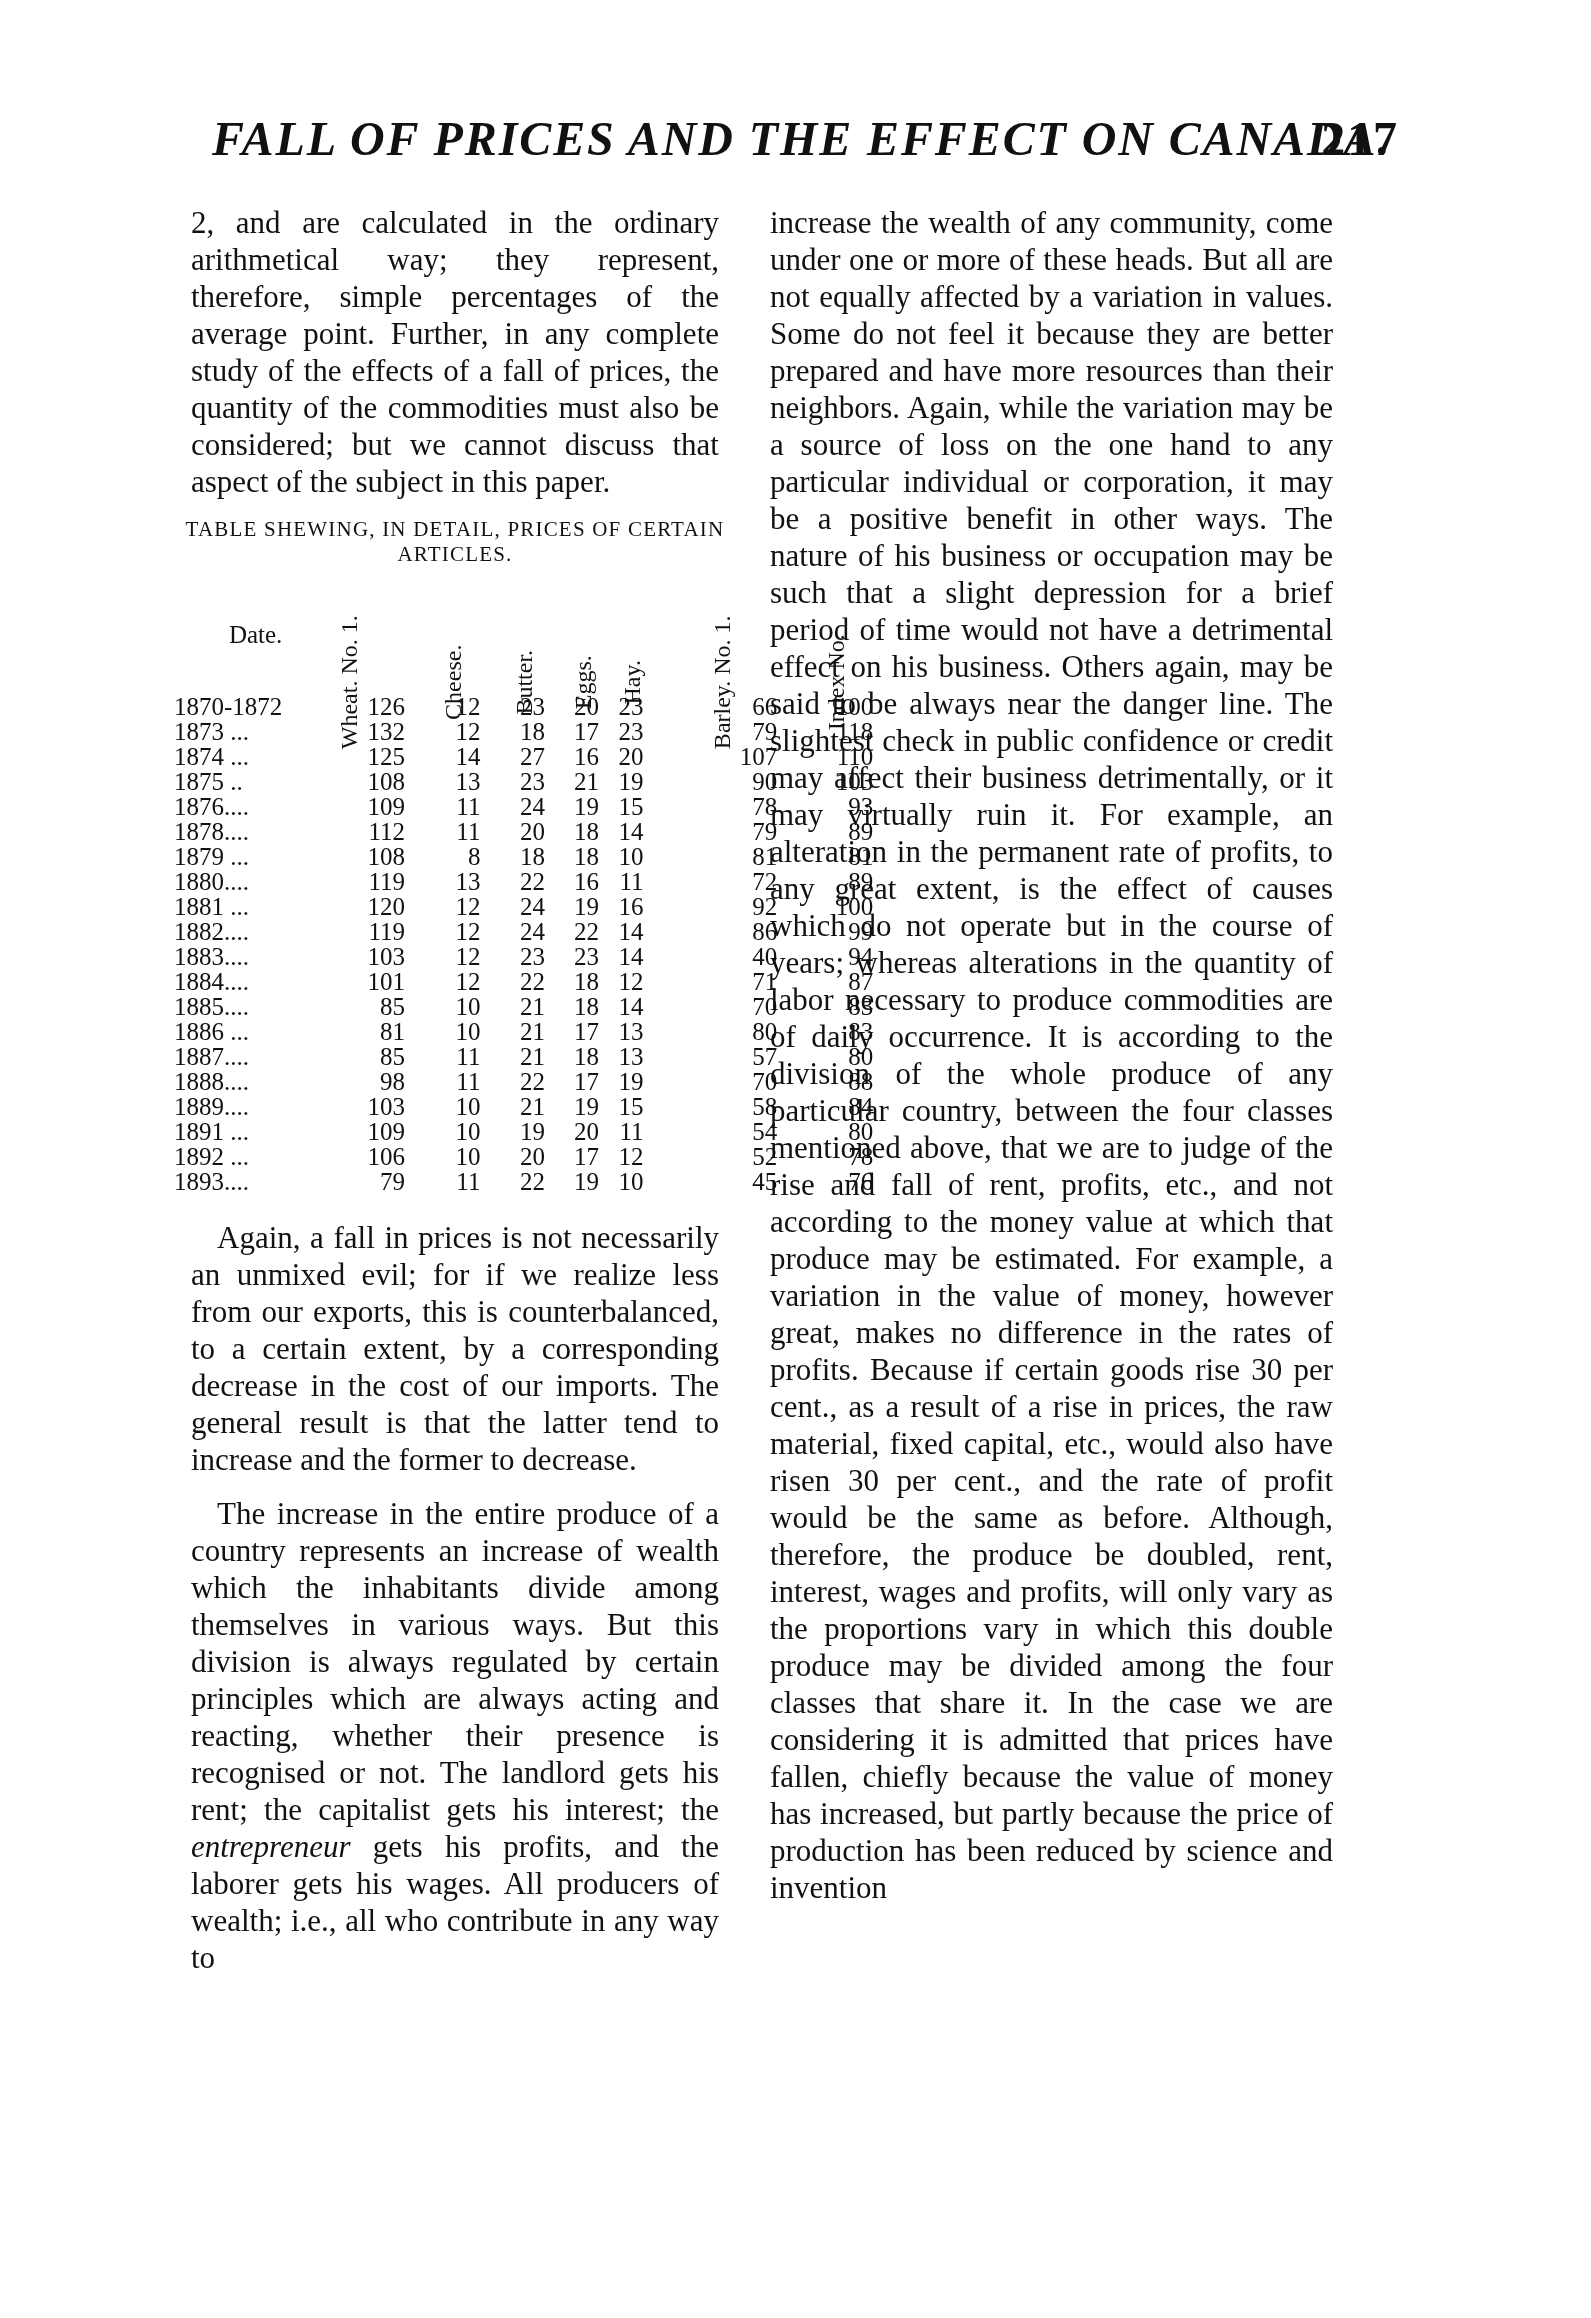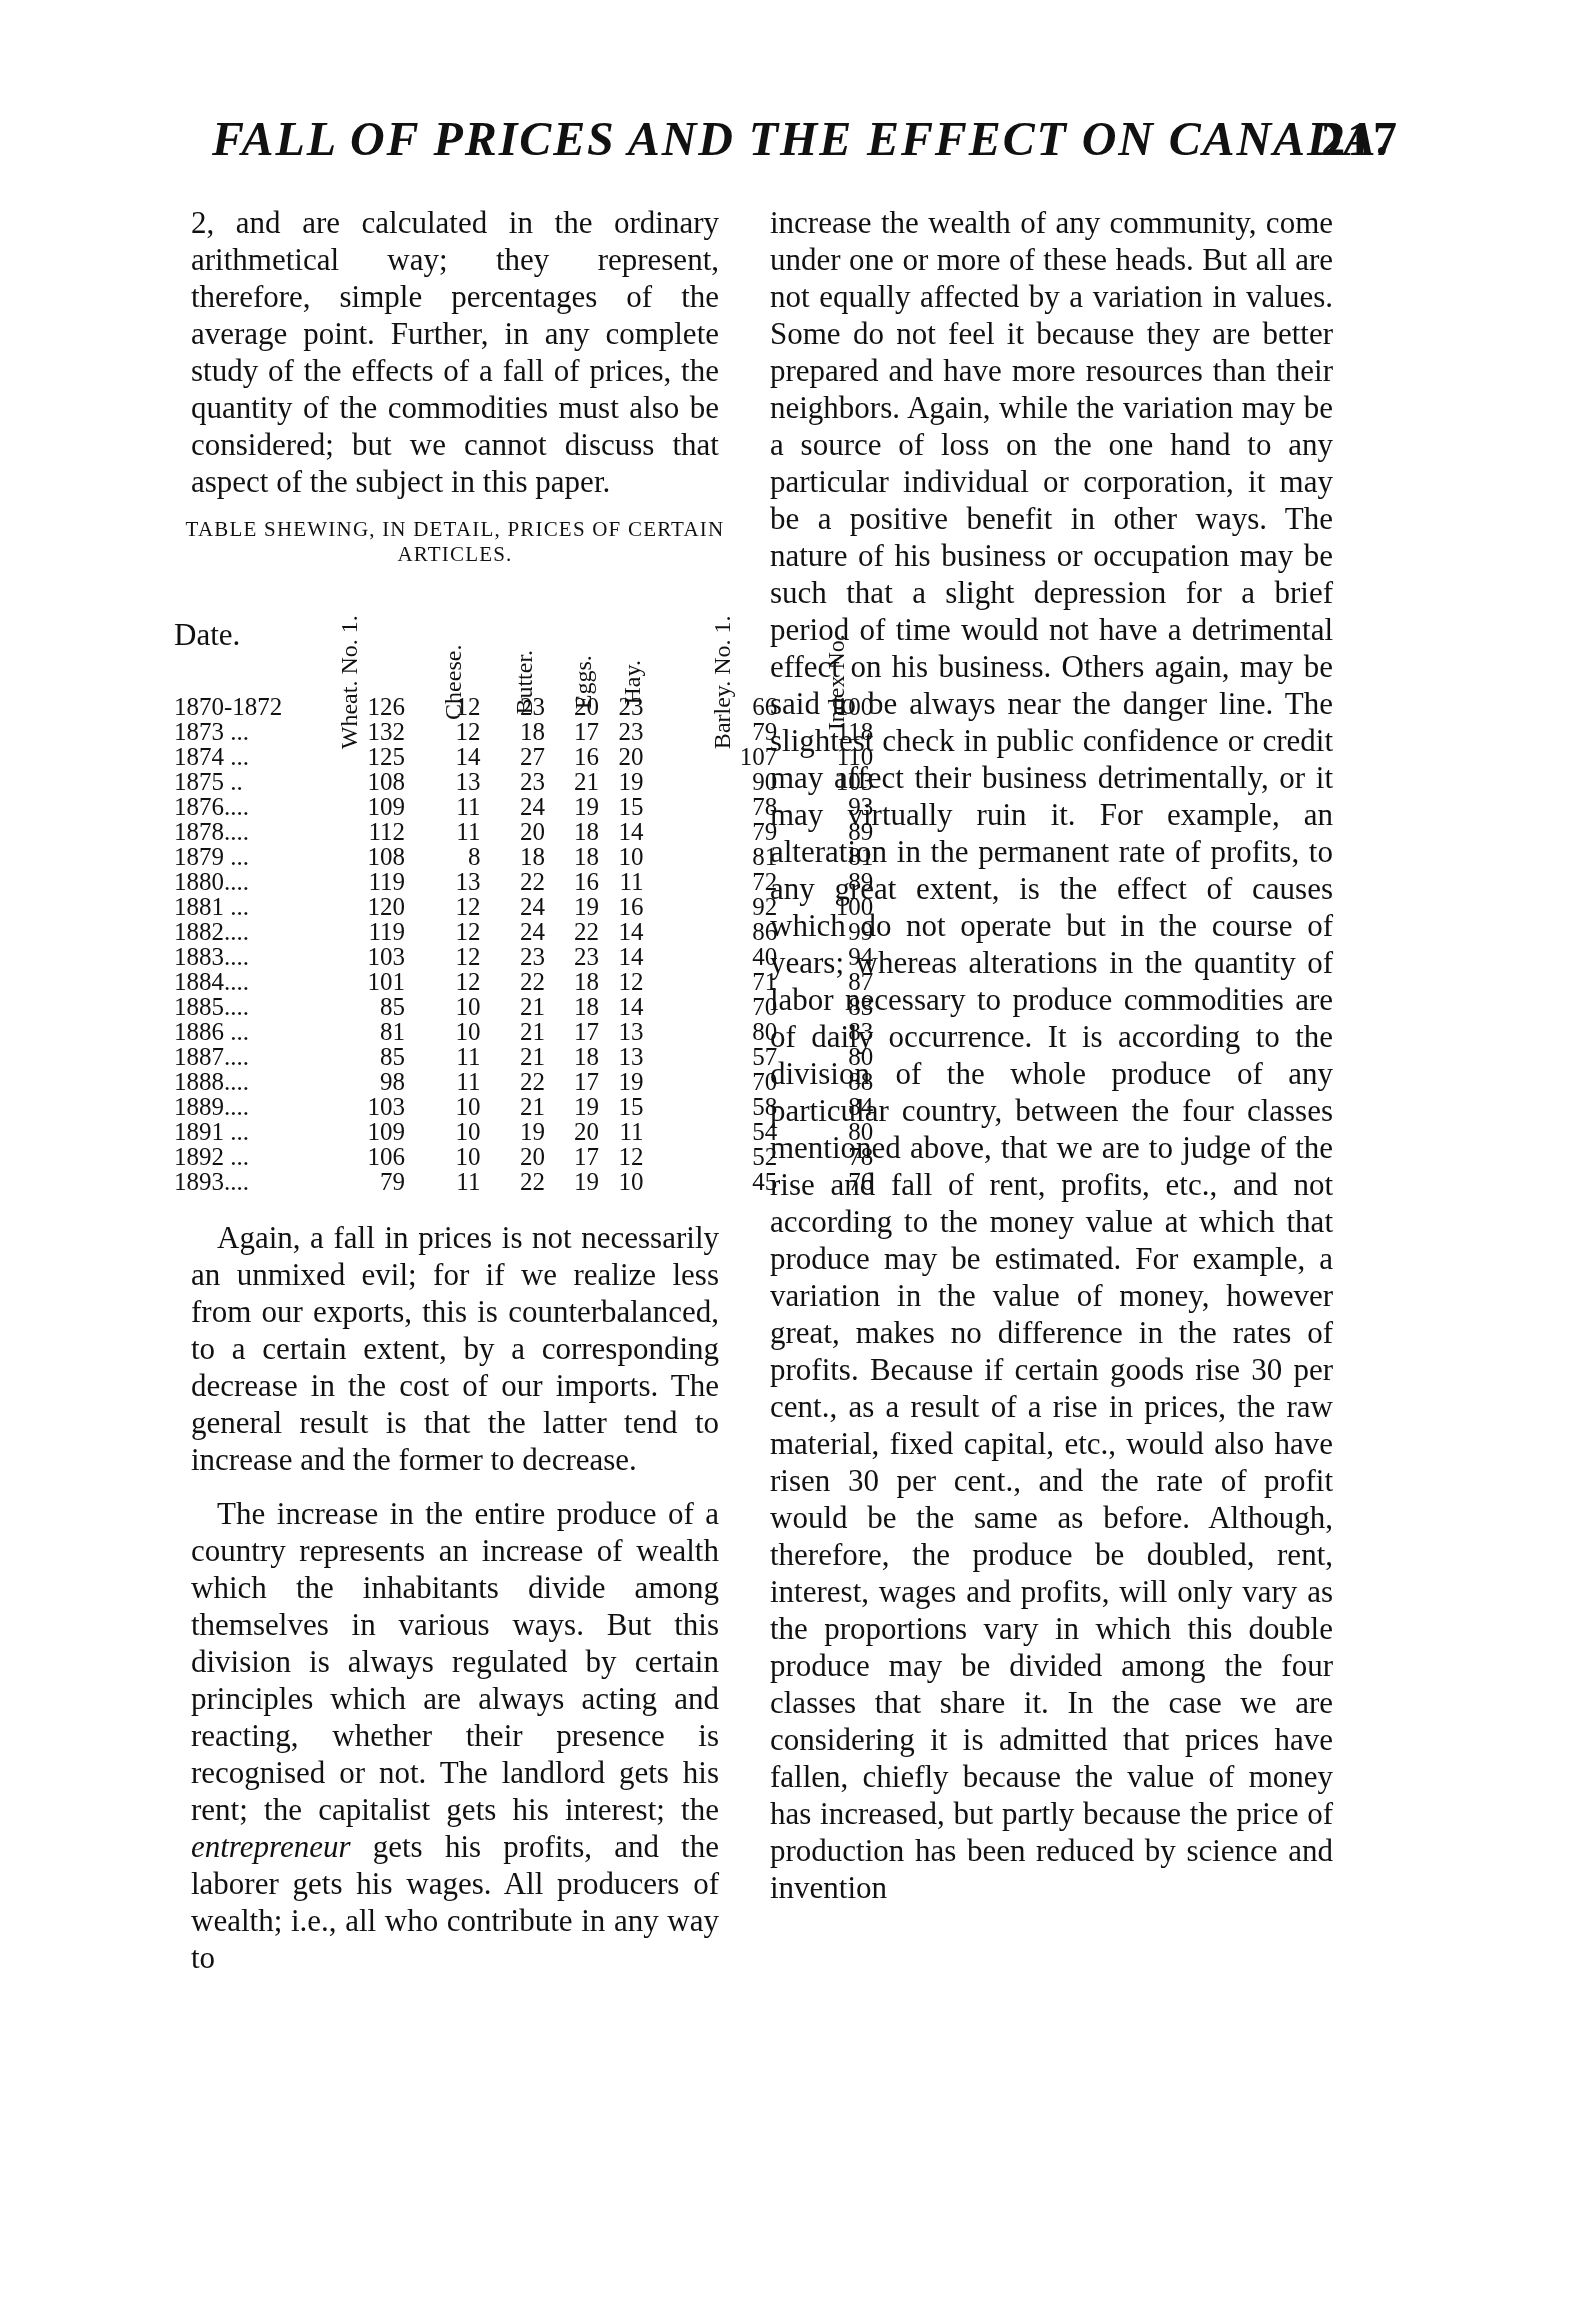--- a/index.html
+++ b/index.html
@@ -11,21 +11,21 @@
   .running-head .pageno { position:absolute; right:0; top:0; font-style:normal; }
   .col { position:absolute; top:187px; font-size:31px; line-height:37px; text-align:justify; }
   .col.left { left:174px; width:562px; }
   .col.right { left:753px; width:597px; }
   .col p { margin:17px; text-indent:0; }
   .col p.indent { text-indent:26px; }
   .table-caption { font-size:21px; letter-spacing:1.2px; text-align:center; line-height:25px; margin:13.7px 0 7.5px 0; text-transform:uppercase; }
   table.prices { border-collapse:collapse; width:562px; font-size:25px; line-height:25px; margin-bottom:25px; }
   table.prices th { font-weight:normal; height:119px; vertical-align:bottom; padding:0; }
   table.prices th .rot { display:inline-block; transform:rotate(-90deg); transform-origin:center; white-space:nowrap; font-size:24px; line-height:22.5px; text-align:left; }
-  table.prices th.date-h { text-align:left; font-size:31px; vertical-align:middle; }
+  table.prices th.date-h { text-align:right; font-size:25px; vertical-align:middle; }
   table.prices td { padding:0; text-align:right; padding-right:11.2px; }
   table.prices td.date { text-align:left; white-space:nowrap; padding-right:0; }
   em { font-style:italic; }
 </style>
 </head>
 <body>
 
 <div class="running-head">
   <span class="title">FALL OF PRICES AND THE EFFECT ON CANADA.</span>
   <span class="pageno">217</span>

